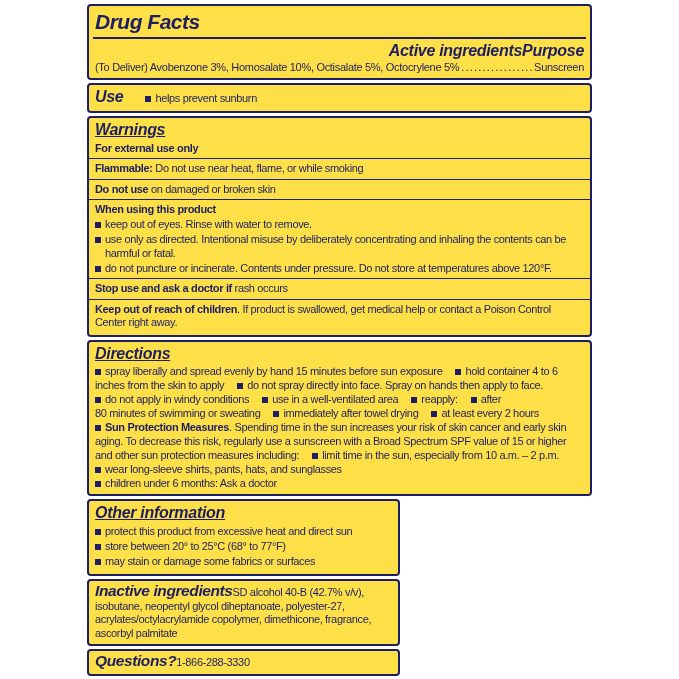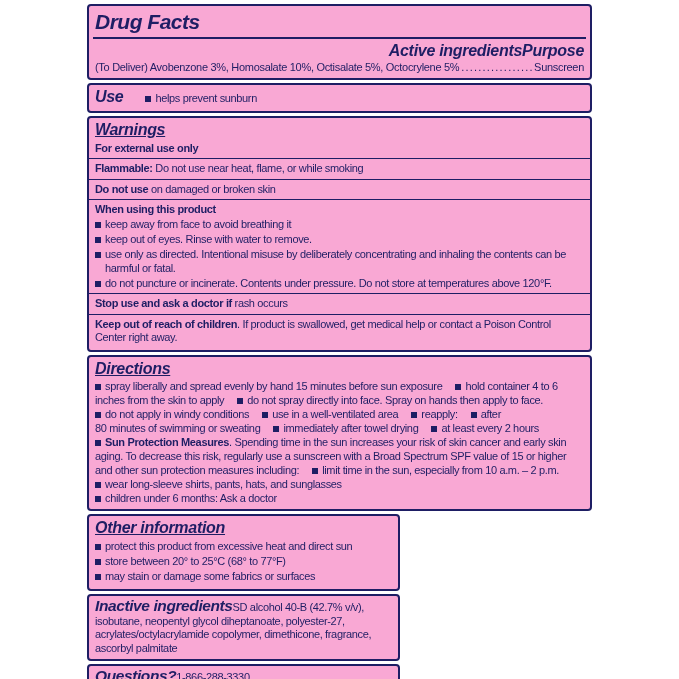--- a/index.html
+++ b/index.html
@@ -12,21 +12,21 @@
     overflow: hidden;
     position: relative;
   }
   #label-root { position: absolute; left: 87px; top: 4px; }
 
   .section {
     border: 2px solid var(--accent, #1e1e64);
     border-radius: 4px;
     margin-bottom: 3px;
     padding: 1px 6px 4px;
-    background: #f9a8d4;
+    background: #fde047;
   }
   .section.wide   { width: 505px; }
   .section.narrow { width: 313px; }
 
   .title {
     font-style: italic; font-weight: 700;
     font-size: 21px; line-height: 25px;
     letter-spacing: -0.5px;
     padding-top: 2px;
   }
@@ -121,21 +121,20 @@
     </div>
     <div class="section wide">
       <div class="heading">Warnings</div>
       <p class="para"><span class="b">For external use only</span></p>
       <div class="rule"></div>
       <p class="para"><span class="b">Flammable:</span><span> Do not use near heat, flame, or while smoking</span></p>
       <div class="rule"></div>
       <p class="para"><span class="b">Do not use</span><span> on damaged or broken skin</span></p>
       <div class="rule"></div>
       <p class="para"><span class="b">When using this product</span></p>
-      <p class="para hang"><span class="bullet"></span><span>keep away from face to avoid breathing it</span></p>
       <p class="para hang"><span class="bullet"></span><span>keep out of eyes.  Rinse with water to remove.</span></p>
       <p class="para hang"><span class="bullet"></span><span>use only as directed.  Intentional misuse by deliberately concentrating and inhaling the contents can be harmful or fatal.</span></p>
       <p class="para hang"><span class="bullet"></span><span>do not puncture or incinerate. Contents under pressure. Do not store at temperatures above 120°F.</span></p>
       <div class="rule"></div>
       <p class="para"><span class="b">Stop use and ask a doctor if</span><span> rash occurs</span></p>
       <div class="rule"></div>
       <p class="para"><span class="b">Keep out of reach of children</span><span>. If product is swallowed, get medical help or contact a Poison Control Center right away.</span></p>
     </div>
     <div class="section wide">
       <div class="heading">Directions</div>

